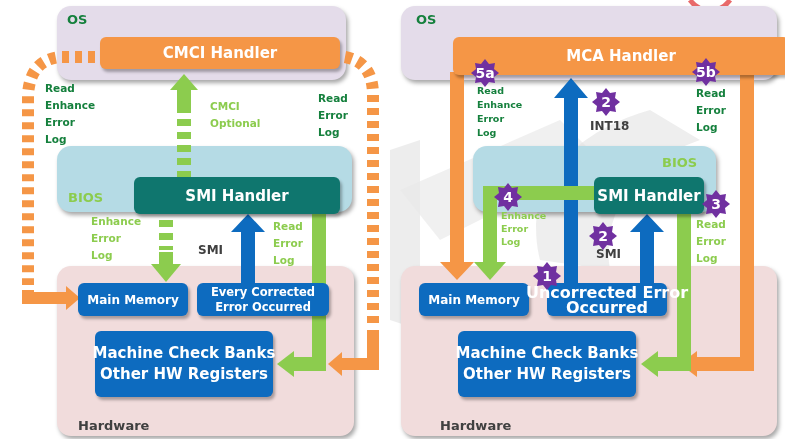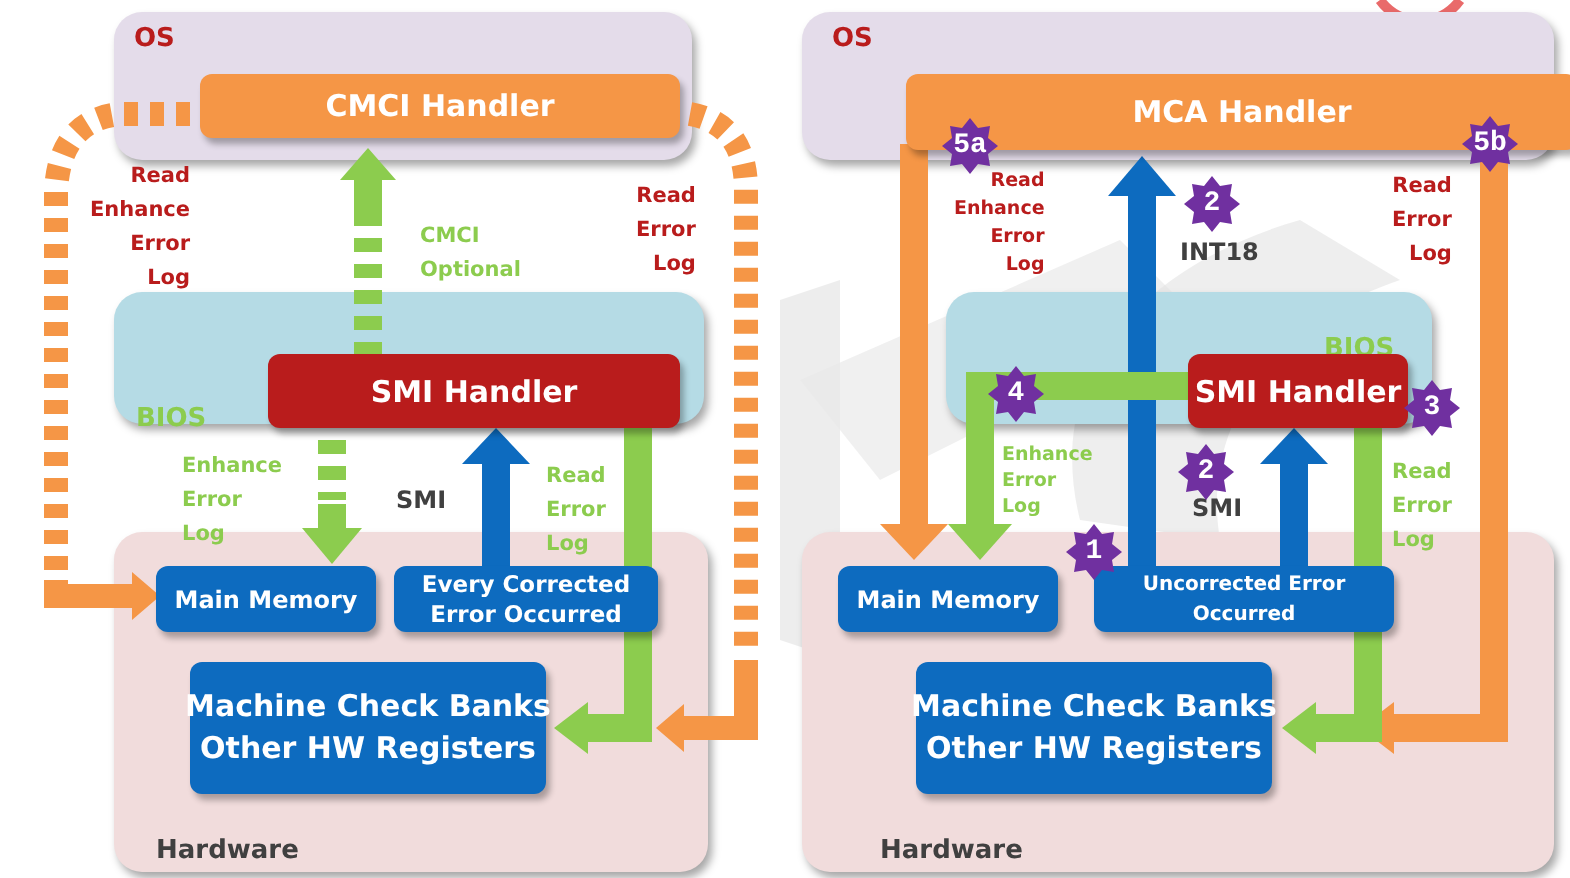--- a/index.html
+++ b/index.html
@@ -4,29 +4,29 @@
 <style>
   html, body { margin:0; padding:0; }
   body { width:785px; height:439px; position:relative; overflow:hidden; background:#ffffff; font-family:"DejaVu Sans", sans-serif; }
   .layer { position:absolute; border-radius:14px; box-shadow:2px 3px 4px rgba(0,0,0,0.35); }
   .os { background:#e4dcea; }
   .bios { background:#b5dbe5; }
   .hw { background:#f1dcdc; }
   .layer-label { position:absolute; font-weight:bold; font-size:13px; }
   .box { position:absolute; border-radius:6px; color:#fff; font-weight:bold; display:flex; align-items:center; justify-content:center; text-align:center; box-shadow:2px 3px 3px rgba(0,0,0,0.3); }
   .orange { background:#f59646; }
-  .green { background:#b91c1c; }
+  .green { background:#0f766e; }
   .blue { background:#0d6bbf; }
   .note { position:absolute; font-weight:bold; font-size:10.5px; line-height:17px; white-space:pre; }
-  .c-orange { color:#b91c1c;text-align:right; }
-  .c-green { color:#8ccc4e;margin-top:12px; }
+  .c-orange { color:#15803d; }
+  .c-green { color:#8ccc4e; }
   .c-blue { color:#404040; }
   svg.overlay { position:absolute; left:0; top:0; }
   .star { position:absolute; width:28px; height:28px; }
-  .star span { position:absolute; left:0; top:0; width:28px; height:28px; display:flex; align-items:center; justify-content:center; color:#fff; font-weight:bold; font-size:14px;font-family:Liberation Mono, monospace; }
+  .star span { position:absolute; left:0; top:0; width:28px; height:28px; display:flex; align-items:center; justify-content:center; color:#fff; font-weight:bold; font-size:14px; }
 </style>
 </head>
 <body>
 
 <svg class="overlay" width="785" height="439">
   <path d="M400,190 L560,120 L600,160 L440,240 Z" fill="#e6e6e6" opacity="0.6"></path>
   <path d="M540,260 C520,180 580,130 650,110 L700,140 C640,160 600,210 610,270 Z" fill="#e3e3e3" opacity="0.6"></path>
   <path d="M390,150 L420,140 L420,330 L390,320 Z" fill="#e8e8e8" opacity="0.8"></path>
   <path d="M690,0 C700,14 720,14 730,0" stroke="#e96a6a" stroke-width="5" fill="none"></path>
 </svg>
@@ -143,21 +143,21 @@
 
     <g>
       <path d="M684,210 L684,364 L656,364" stroke="#8ccc4e" stroke-width="14" fill="none"></path>
       <polygon points="658,351 641,364 658,377" fill="#8ccc4e"></polygon>
     </g>
   </svg>
 
   <div class="box orange" style="left:453px;top:37px;width:336px;height:38px;font-size:15px;">MCA Handler</div>
   <div class="box green" style="left:594px;top:177px;width:110px;height:37px;font-size:15px;">SMI Handler</div>
   <div class="box blue" style="left:419px;top:283px;width:110px;height:33px;font-size:12px;">Main Memory</div>
-  <div class="box blue" style="left:547px;top:283px;width:150px;height:33px;font-size:10px;white-space:pre;line-height:15px;">Uncorrected Error
+  <div class="box blue" style="left:547px;top:283px;width:120px;height:33px;font-size:16px;white-space:pre;line-height:15px;">Uncorrected Error
 Occurred</div>
   <div class="box blue" style="left:458px;top:331px;width:178px;height:66px;font-size:15px;white-space:pre;line-height:21px;">Machine Check Banks
 Other HW Registers</div>
 
   <div class="note c-orange" style="left:477px;top:84px;font-size:9.5px;line-height:14px;">Read
 Enhance
 Error
 Log</div>
   <div class="note c-blue" style="left:590px;top:118px;font-size:12px;">INT18</div>
   <div class="note c-orange" style="left:696px;top:85px;">Read
@@ -200,19 +200,19 @@
         <polygon points="14,0 18,5 24,4 23,10 28,14 23,18 24,24 18,23 14,28 10,23 4,24 5,18 0,14 5,10 4,4 10,5" fill="#7030a0"></polygon>
       </svg>
     <span>4</span>
   </div>
   <div class="star" style="left:471px;top:59px;">
     <svg width="28" height="28" viewBox="0 0 28 28">
         <polygon points="14,0 18,5 24,4 23,10 28,14 23,18 24,24 18,23 14,28 10,23 4,24 5,18 0,14 5,10 4,4 10,5" fill="#7030a0"></polygon>
       </svg>
     <span>5a</span>
   </div>
-  <div class="star" style="left:692px;top:58px;margin-left:39px;">
+  <div class="star" style="left:692px;top:58px;">
     <svg width="28" height="28" viewBox="0 0 28 28">
         <polygon points="14,0 18,5 24,4 23,10 28,14 23,18 24,24 18,23 14,28 10,23 4,24 5,18 0,14 5,10 4,4 10,5" fill="#7030a0"></polygon>
       </svg>
     <span>5b</span>
   </div>
 </div>
 
 </body></html>

